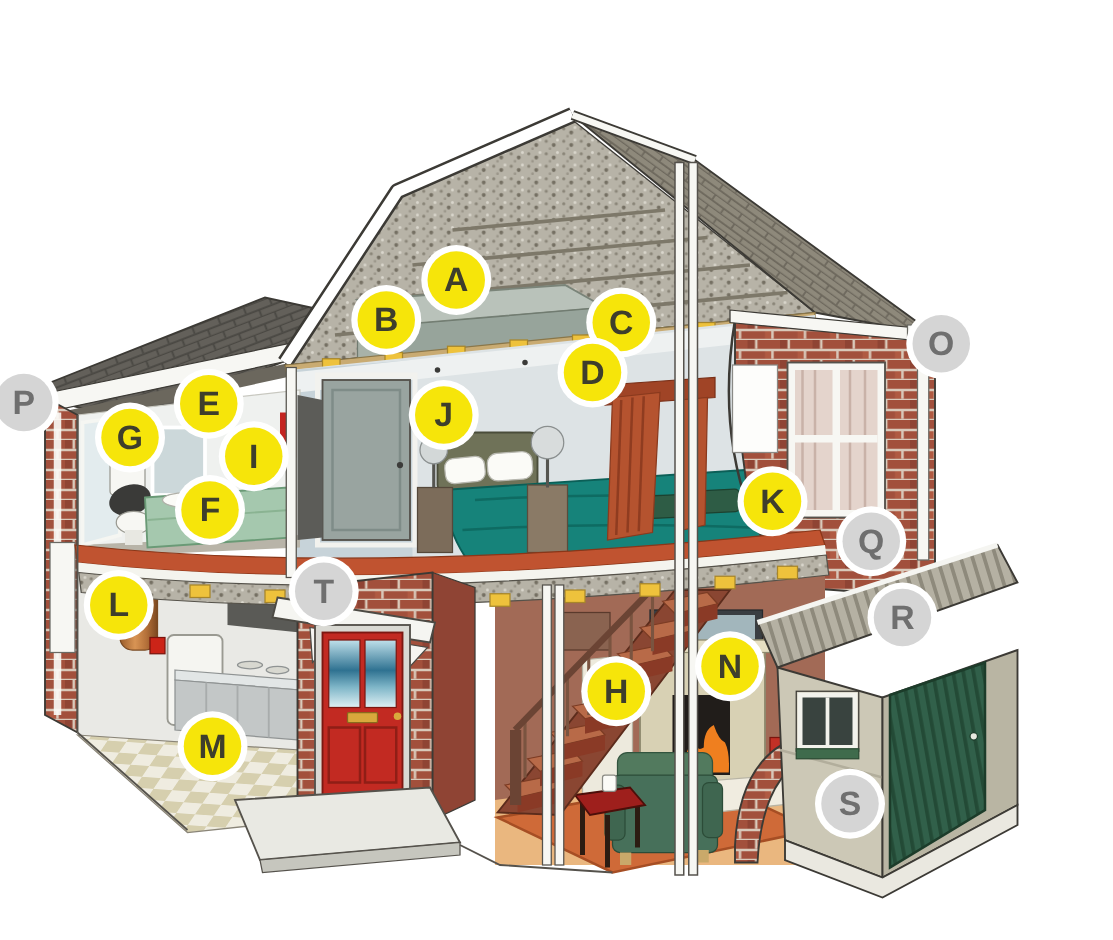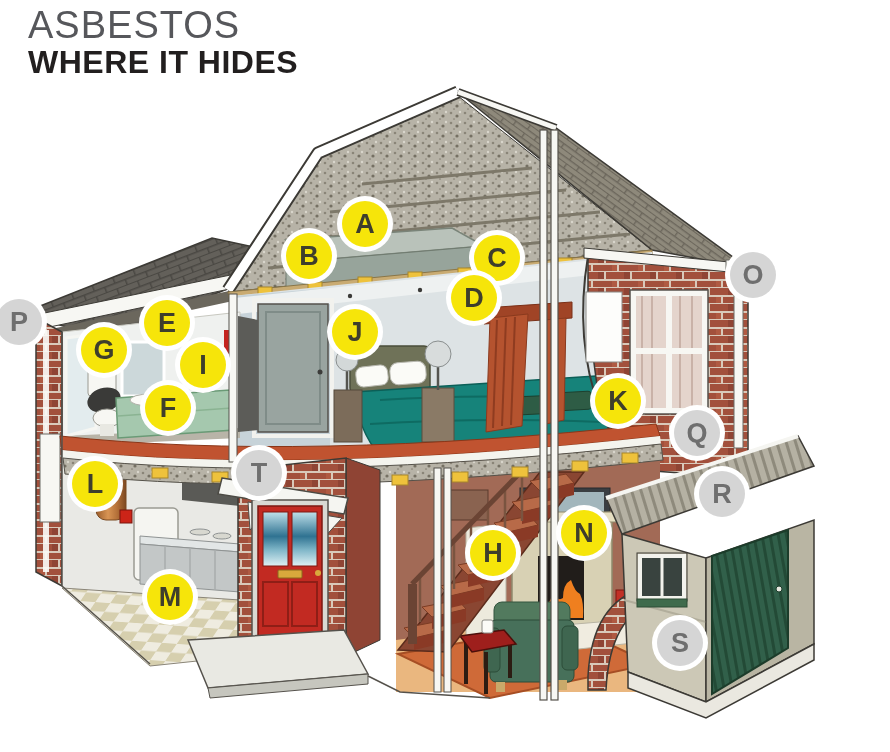--- a/index.html
+++ b/index.html
@@ -12,24 +12,20 @@
   #markers{position:absolute;left:0;top:0;width:890px;height:752px;z-index:10;}
   .marker{position:absolute;width:46px;height:46px;margin-left:-23px;margin-top:-23px;
           border-radius:50%;display:flex;align-items:center;justify-content:center;
           font-weight:700;font-size:27px;box-shadow:0 0 0 5px #ffffff;cursor:pointer;}
 </style>
 </head>
 <body>
 
 <div id="canvas">
 
-  <div id="title">
-    <div class="l1" style="color: rgb(86, 87, 91);">ASBESTOS</div>
-    <div class="l2" style="color: rgb(34, 31, 31);">WHERE IT HIDES</div>
-  </div>
 
   <svg id="house-svg" width="890" height="752" viewBox="0 0 890 752">
     <defs>
       <pattern id="pSpeckle" width="14" height="10" patternUnits="userSpaceOnUse">
         <rect width="14" height="10" fill="#b7b3a7"></rect>
         <circle cx="3" cy="3" r="1.3" fill="#8a8578"></circle>
         <circle cx="9" cy="6" r="1.6" fill="#757063"></circle>
         <circle cx="6" cy="9" r="1.1" fill="#9b968a"></circle>
         <circle cx="12" cy="2" r="1.2" fill="#d9d6cc"></circle>
       </pattern>

